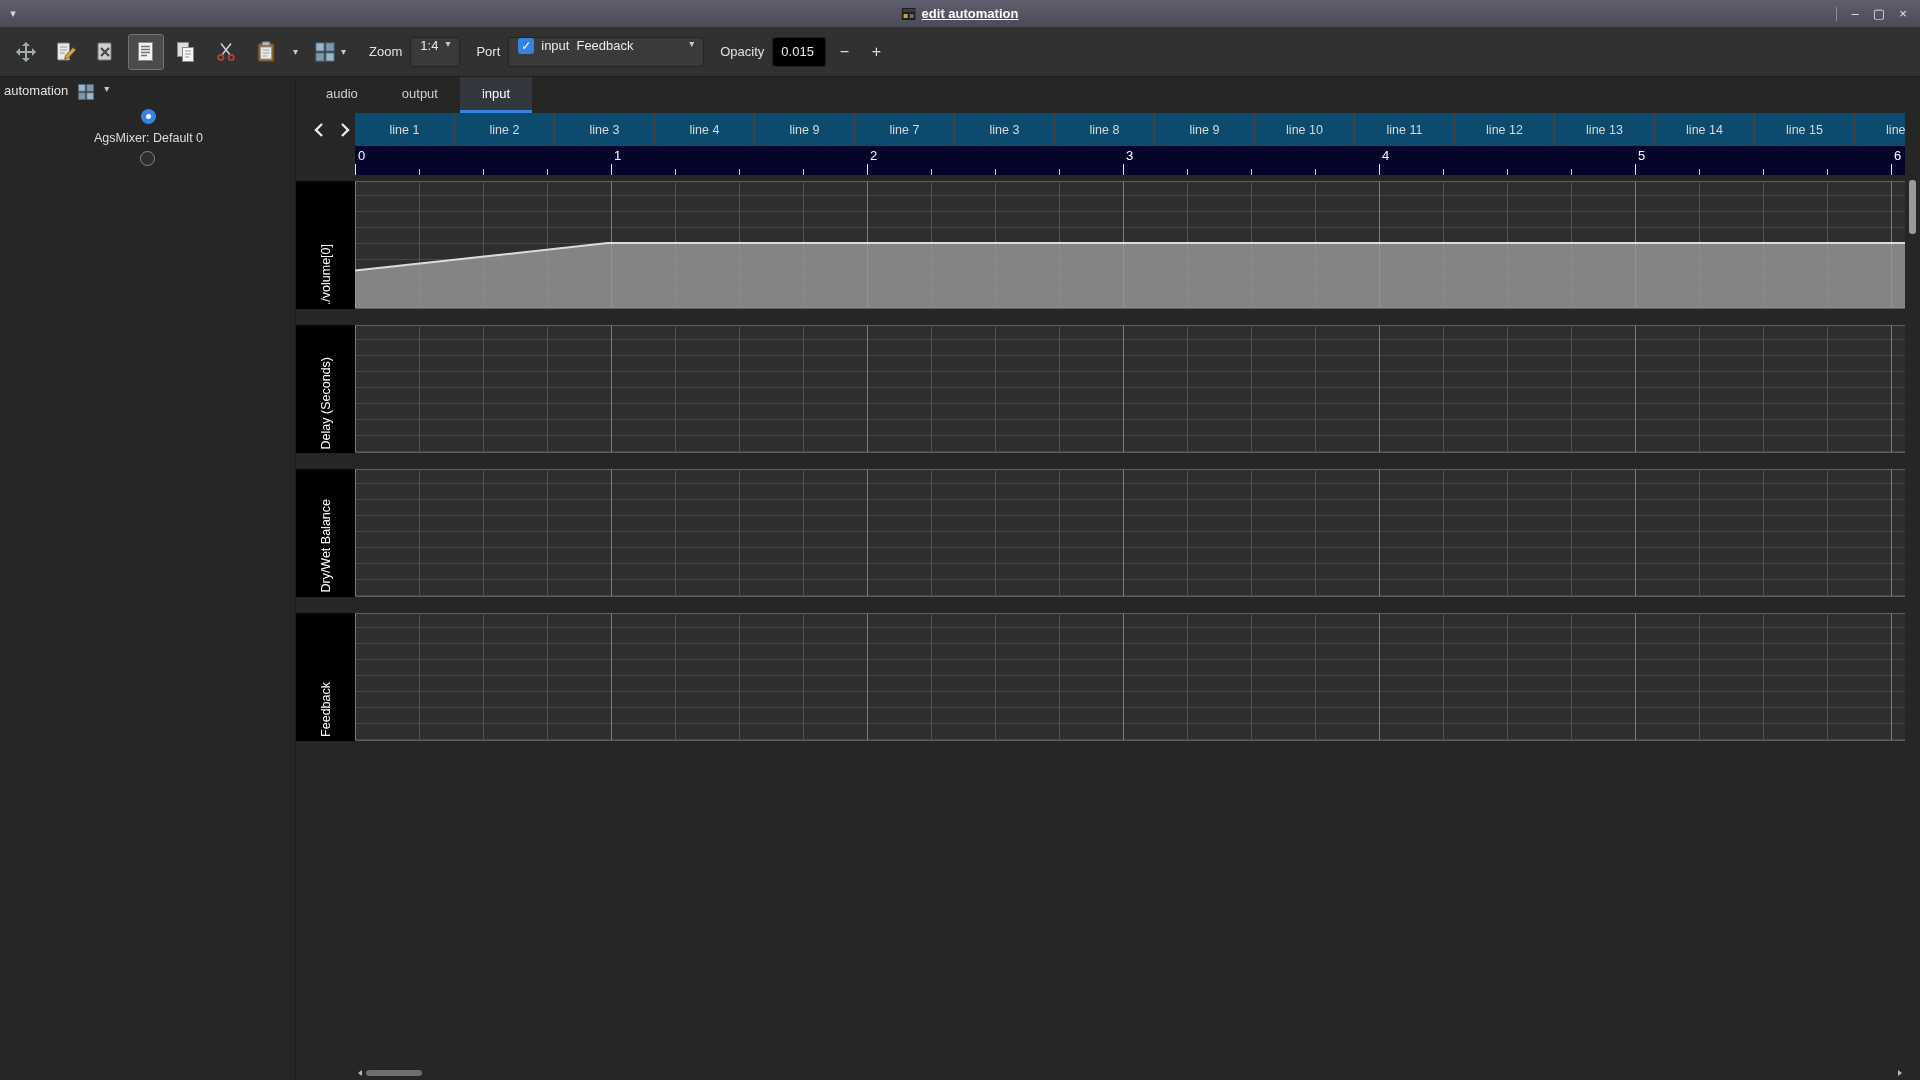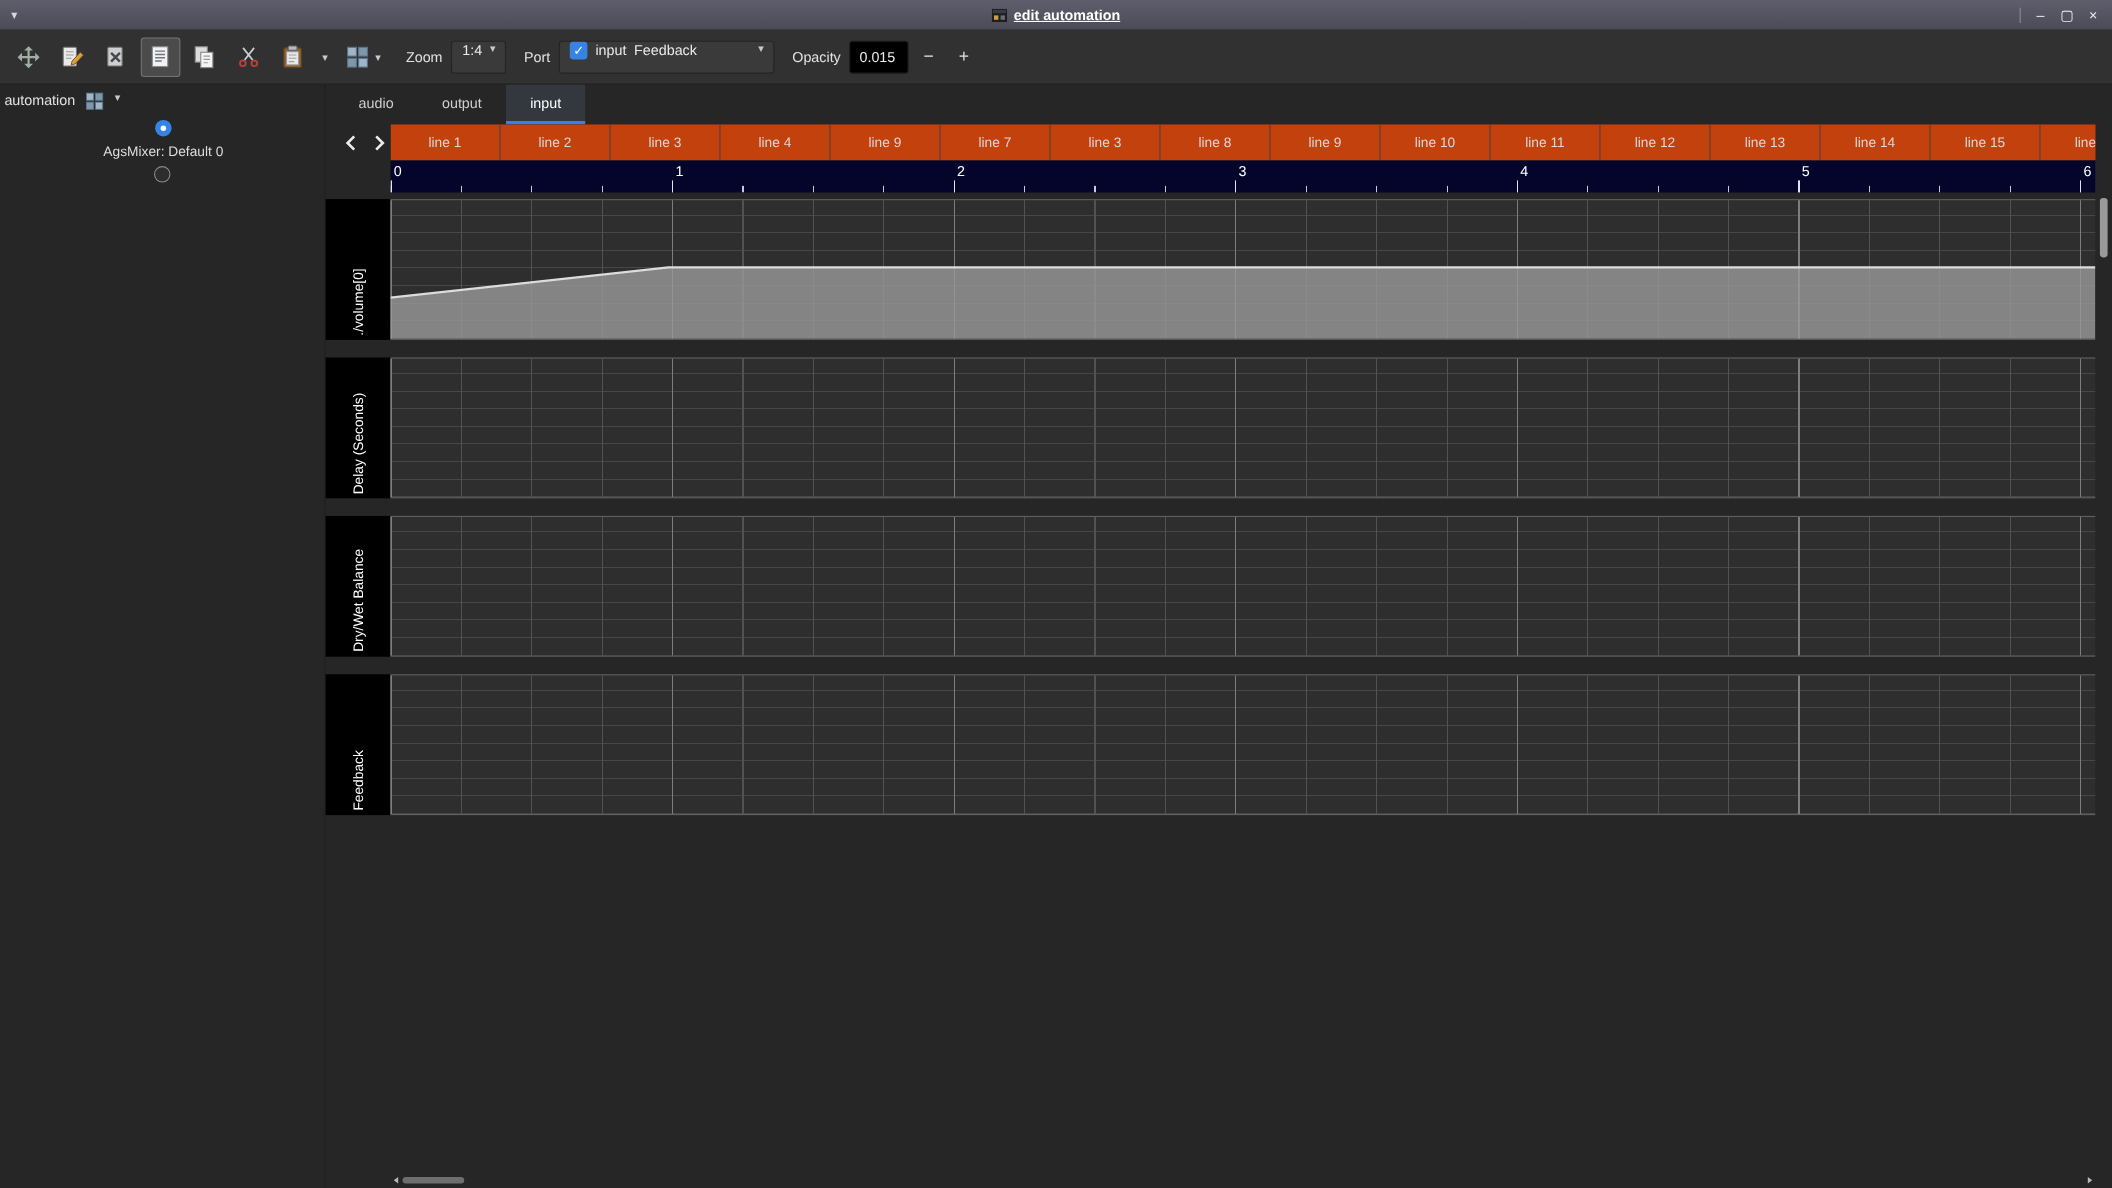--- a/index.html
+++ b/index.html
@@ -55,21 +55,21 @@
 
   .tabs{position:absolute;left:0;top:0;right:0;height:36px;display:flex;align-items:stretch;padding-left:8px;text-align:right;}
   .tab{display:flex;align-items:center;padding:0 22px;font-size:13px;color:#cfcfcf;
     border-bottom:3px solid transparent;}
   .tab.active{color:#ffffff;background:#33373e;border-bottom-color:var(--accent,#3584e4);}
 
   .lineheader{position:absolute;left:0;top:36px;right:15px;height:33px;}
   .nav-btn{position:absolute;top:4px;width:26px;height:26px;display:flex;align-items:center;justify-content:center;}
   .lines{position:absolute;left:59px;right:0;top:0;bottom:0;display:flex;overflow:hidden;}
   .line-cell{flex:0 0 100px;display:flex;align-items:center;justify-content:center;
-    font-size:12.5px;color:#d9d9d9;background:#c2410c;border-right:1px solid #454545;}
+    font-size:12.5px;color:#d9d9d9;background:#0c4a6e;border-right:1px solid #454545;}
 
   .ruler{position:absolute;left:59px;top:69px;right:15px;height:29px;background:#05052c;overflow:hidden;}
   .ruler-num{position:absolute;top:2px;font-size:13px;color:#ffffff;}
   .ruler-ticks{position:absolute;left:0;bottom:0;height:6px;width:100%;
     background:repeating-linear-gradient(to right,#c9c9da 0 1px,transparent 1px 64px);}
   .ruler-ticks-major{position:absolute;left:0;bottom:0;height:11px;width:100%;
     background:repeating-linear-gradient(to right,#e4e4f2 0 1px,transparent 1px 256px);}
 
   .track{position:absolute;left:0;right:15px;height:128px;}
   .track-label{position:absolute;left:0;top:0;width:59px;height:100%;background:#000000;}

